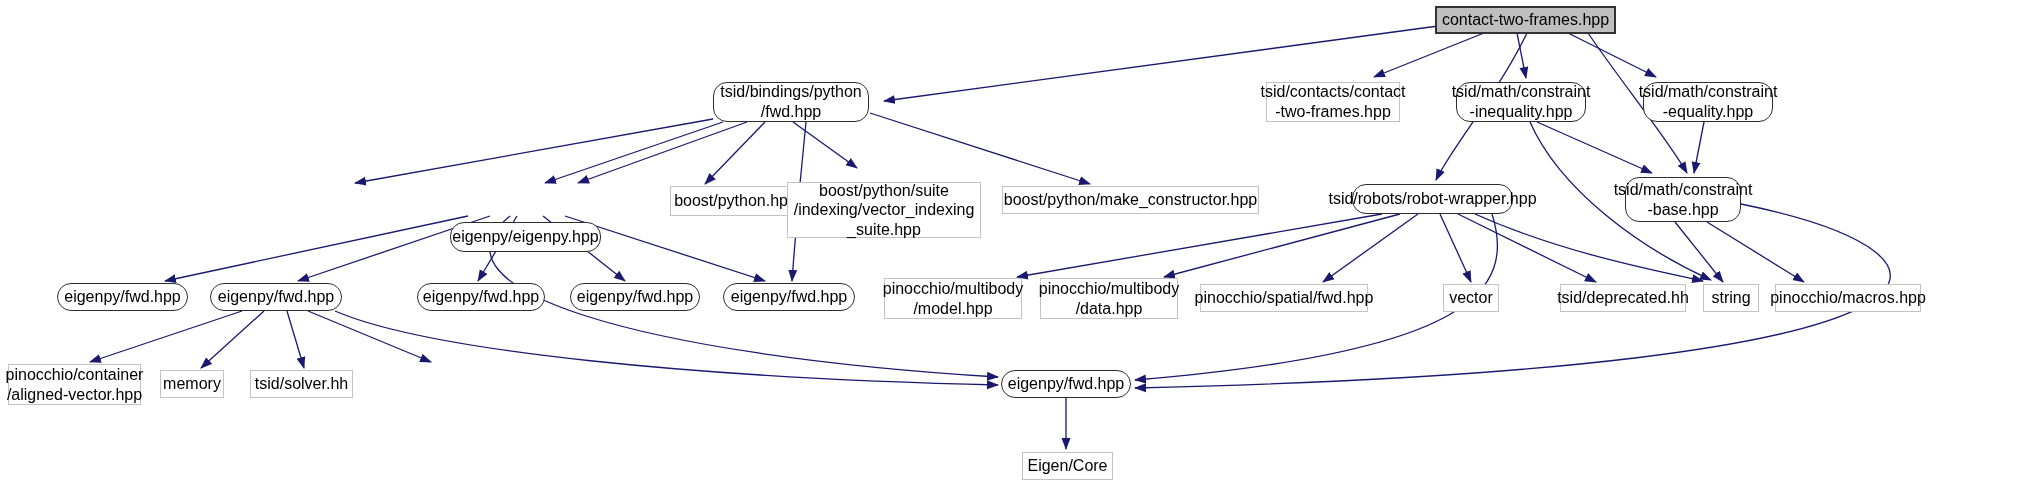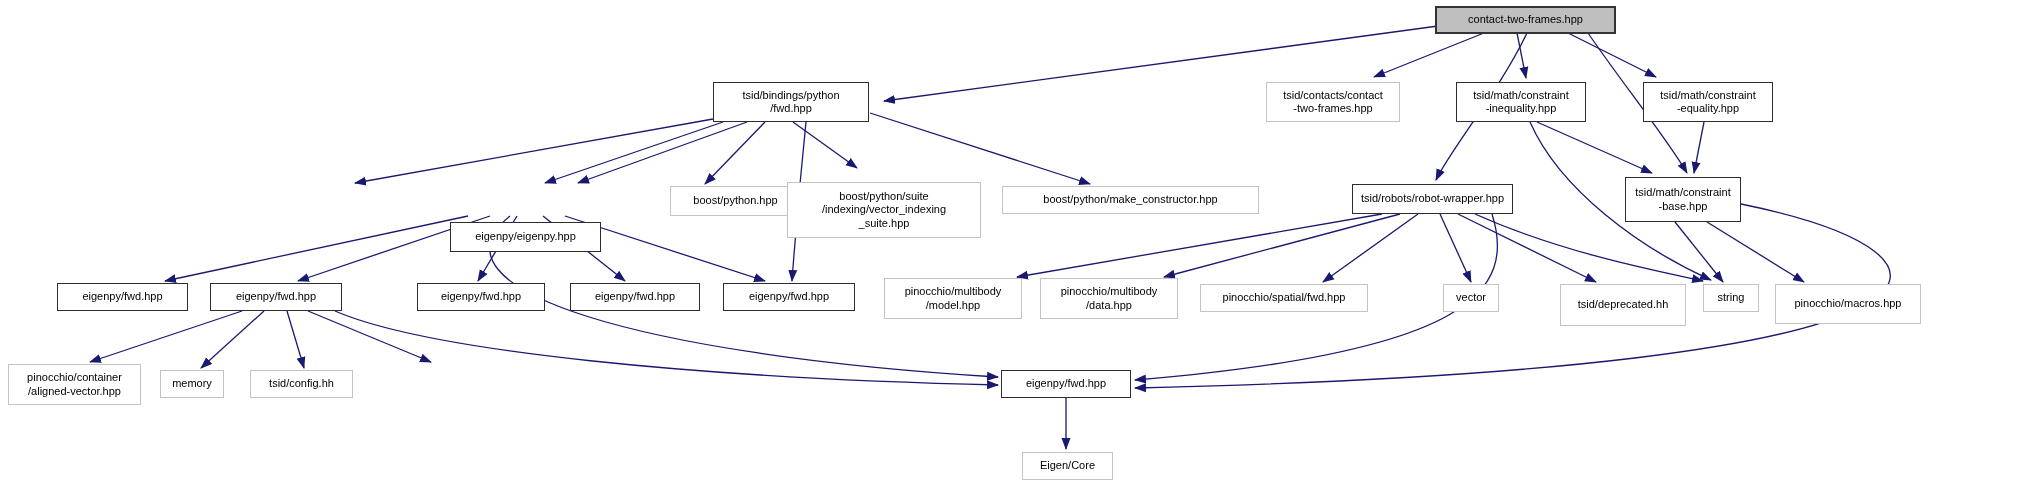--- a/index.html
+++ b/index.html
@@ -1,22 +1,22 @@
 <!DOCTYPE html>
 <html><head>
 <meta charset="utf-8">
 <style>
   html,body{margin:0;padding:0;background:#ffffff;}
   #graph{position:relative;width:2030px;height:484px;background:#ffffff;
          font-family:"Liberation Sans","DejaVu Sans",sans-serif;overflow:hidden;}
   #edges{position:absolute;left:0;top:0;z-index:1;}
   .node{position:absolute;z-index:2;display:flex;flex-direction:column;align-items:center;
         justify-content:center;text-align:center;background:#ffffff;border:1px solid #000;
-        font-size:11px;line-height:1.22;color:#000;box-sizing:border-box;padding:1px 4px;white-space:nowrap;}
-  .node.internal{border-color:#2d2d2d;}
+        font-size:16px;line-height:1.22;color:#000;box-sizing:border-box;padding:1px 4px;white-space:nowrap;}
+  .node.internal{border-color:#2d2d2d;border-radius:14px;}
   .node.external{border-color:#c3c3c3;}
   .node.current{background:#bfbfbf;border:2px solid #333333;}
   .node span{display:block;}
 </style>
 </head>
 <body>
 
 <div id="graph" style="background: rgb(255, 255, 255);">
   <svg id="edges" width="2030" height="484" viewBox="0 0 2030 484" xmlns="http://www.w3.org/2000/svg">
     <defs>
@@ -127,38 +127,38 @@
     <div class="node external" style="left: 1040px; top: 278px; width: 138px; height: 41px;">
       <span>pinocchio/multibody</span>
       <span>/data.hpp</span>
     </div>
     <div class="node external" style="left: 1200px; top: 284px; width: 168px; height: 28px;">
       <span>pinocchio/spatial/fwd.hpp</span>
     </div>
     <div class="node external" style="left: 1443px; top: 284px; width: 56px; height: 28px;">
       <span>vector</span>
     </div>
-    <div class="node external" style="left: 1560px; top: 284px; width: 126px; height: 42px;">
+    <div class="node external" style="left: 1560px; top: 284px; width: 126px; height: 28px;">
       <span>tsid/deprecated.hh</span>
     </div>
     <div class="node external" style="left: 1703px; top: 284px; width: 56px; height: 28px;">
       <span>string</span>
     </div>
-    <div class="node external" style="left: 1775px; top: 284px; width: 146px; height: 40px;">
+    <div class="node external" style="left: 1775px; top: 284px; width: 146px; height: 28px;">
       <span>pinocchio/macros.hpp</span>
     </div>
     <div class="node external" style="left: 8px; top: 364px; width: 133px; height: 41px;">
       <span>pinocchio/container</span>
       <span>/aligned-vector.hpp</span>
     </div>
     <div class="node external" style="left: 160px; top: 370px; width: 64px; height: 28px;">
       <span>memory</span>
     </div>
     <div class="node external" style="left: 250px; top: 370px; width: 103px; height: 28px;">
-      <span>tsid/config.hh</span>
+      <span>tsid/solver.hh</span>
     </div>
     <div class="node internal" style="left: 1001px; top: 370px; width: 130px; height: 28px;">
       <span>eigenpy/fwd.hpp</span>
     </div>
     <div class="node external" style="left: 1022px; top: 452px; width: 91px; height: 28px;">
       <span>Eigen/Core</span>
     </div>
   </div>
 
 </body></html>

